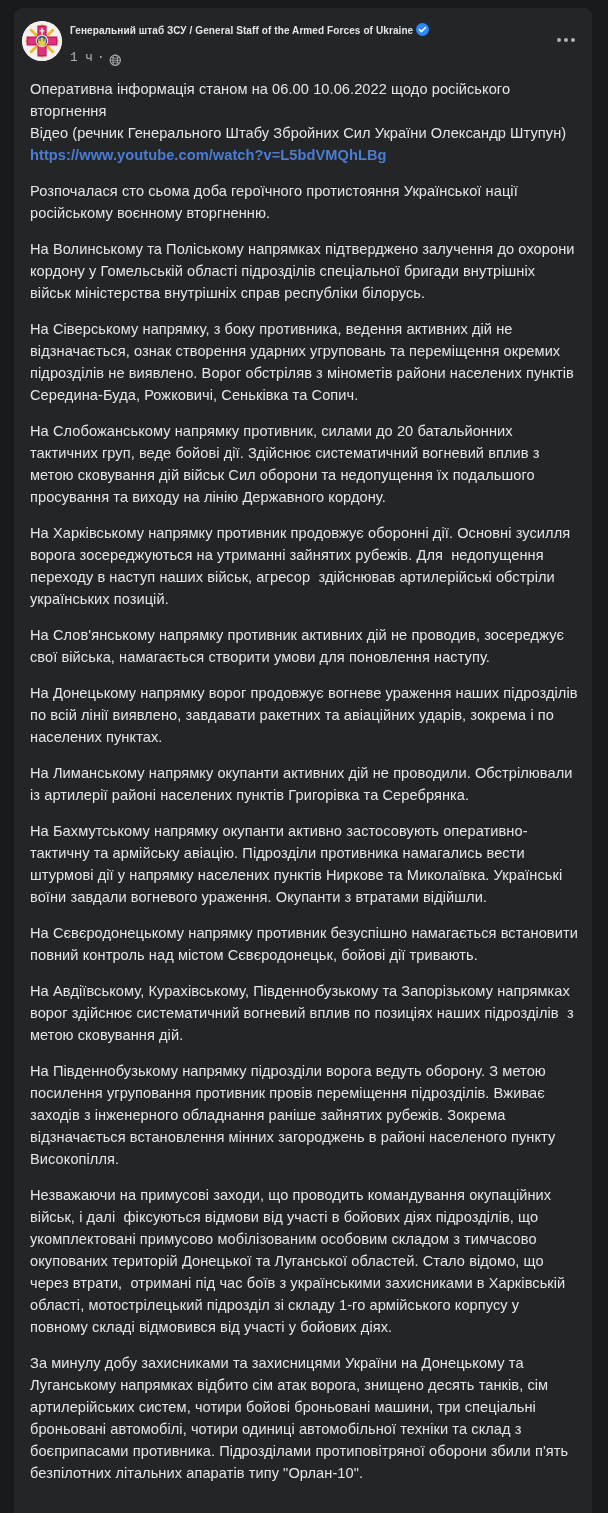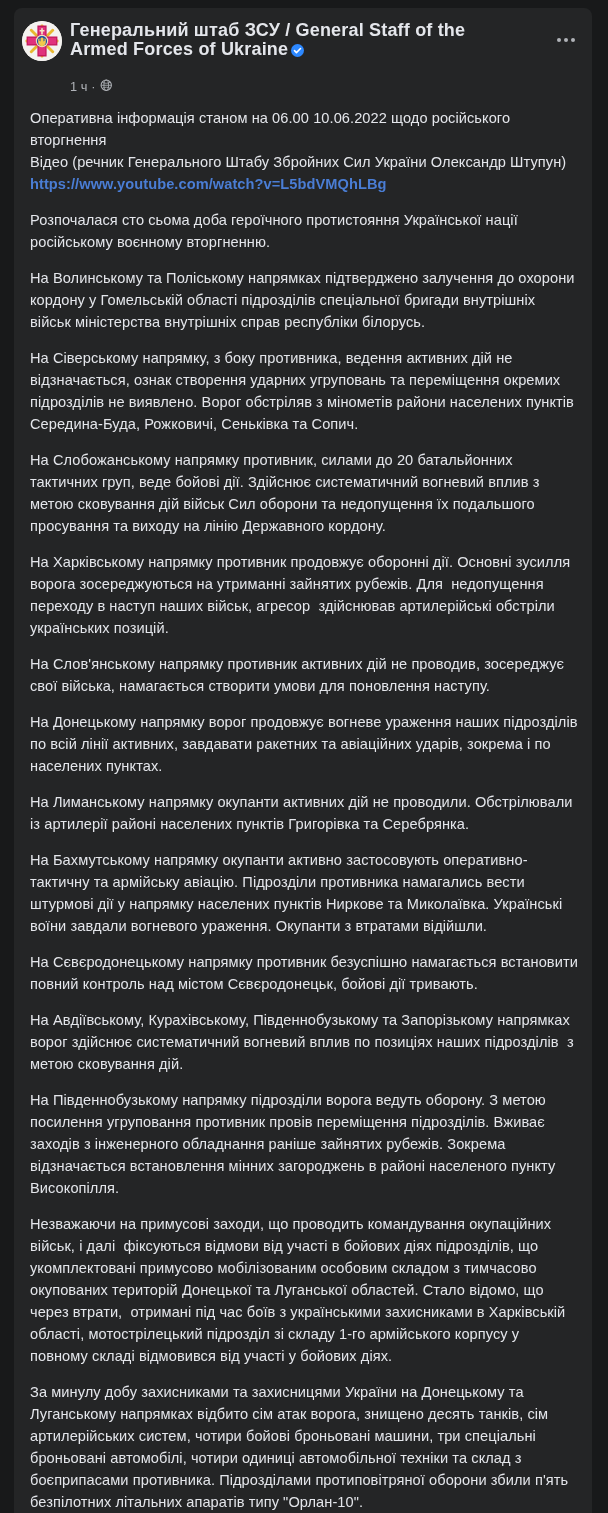--- a/index.html
+++ b/index.html
@@ -43,42 +43,43 @@
   }
   .avatar svg { display: block; width: 40px; height: 40px; }
   .header-text {
     margin-left: 8px;
     padding-top: 1px;
     flex: 1 1 auto;
     min-width: 0;
     max-width: 455px;
   }
   .page-name-row {
-    font-size: 18px;
+    font-size: 10px;
     font-weight: bold;
     color: #e4e6eb;
     line-height: 19px;
     letter-spacing: 0.01em;
   }
   .page-name {
     display: inline;
   }
   .verified-badge {
     display: inline-block;
     vertical-align: -2px;
     margin-left: 3px;
   }
   .verified-badge svg { display: block; }
   .meta-row {
     display: flex;
-    align-items: flex-start;
-    margin-top: 20px;
+    align-items: flex-end;
+    margin-top: 10px;
     font-size: 12.8px;
     color: #b0b3b8;
     line-height: 16px;
+    font-family: Liberation Mono, monospace;
   }
   .meta-dot {
     margin: 0 4px;
     color: #b0b3b8;
     font-size: 12.8px;
   }
   .globe-icon { display: inline-flex; vertical-align: middle; }
   .globe-icon svg { display: block; }
   .more-button {
     position: absolute;
@@ -192,21 +193,21 @@
     <div class="para tight">Оперативна інформація станом на 06.00 10.06.2022 щодо російського вторгнення
 Відео (речник Генерального Штабу Збройних Сил України Олександр Штупун)</div>
     <div class="para"><a class="link" href="#">https://www.youtube.com/watch?v=L5bdVMQhLBg</a></div>
 
     <div class="para">Розпочалася сто сьома доба героїчного протистояння Української нації російському воєнному вторгненню.</div>
     <div class="para">На Волинському та Поліському напрямках підтверджено залучення до охорони кордону у Гомельській області підрозділів спеціальної бригади внутрішніх військ міністерства внутрішніх справ республіки білорусь.</div>
     <div class="para">На Сіверському напрямку, з боку противника, ведення активних дій не відзначається, ознак створення ударних угруповань та переміщення окремих підрозділів не виявлено. Ворог обстріляв з мінометів райони населених пунктів Середина-Буда, Рожковичі, Сеньківка та Сопич.</div>
     <div class="para">На Слобожанському напрямку противник, силами до 20 батальйонних тактичних груп, веде бойові дії. Здійснює систематичний вогневий вплив з метою сковування дій військ Сил оборони та недопущення їх подальшого просування та виходу на лінію Державного кордону.</div>
     <div class="para">На Харківському напрямку противник продовжує оборонні дії. Основні зусилля ворога зосереджуються на утриманні зайнятих рубежів. Для  недопущення переходу в наступ наших військ, агресор  здійснював артилерійські обстріли українських позицій.</div>
     <div class="para">На Слов'янському напрямку противник активних дій не проводив, зосереджує свої війська, намагається створити умови для поновлення наступу.</div>
-    <div class="para">На Донецькому напрямку ворог продовжує вогневе ураження наших підрозділів по всій лінії активних, завдавати ракетних та авіаційних ударів, зокрема і по населених пунктах.</div>
+    <div class="para">На Донецькому напрямку ворог продовжує вогневе ураження наших підрозділів по всій лінії виявлено, завдавати ракетних та авіаційних ударів, зокрема і по населених пунктах.</div>
     <div class="para">На Лиманському напрямку окупанти активних дій не проводили. Обстрілювали із артилерії районі населених пунктів Григорівка та Серебрянка.</div>
     <div class="para">На Бахмутському напрямку окупанти активно застосовують оперативно-тактичну та армійську авіацію. Підрозділи противника намагались вести штурмові дії у напрямку населених пунктів Ниркове та Миколаївка. Українські воїни завдали вогневого ураження. Окупанти з втратами відійшли.</div>
     <div class="para">На Сєвєродонецькому напрямку противник безуспішно намагається встановити повний контроль над містом Сєвєродонецьк, бойові дії тривають.</div>
     <div class="para">На Авдіївському, Курахівському, Південнобузькому та Запорізькому напрямках ворог здійснює систематичний вогневий вплив по позиціях наших підрозділів  з метою сковування дій.</div>
     <div class="para">На Південнобузькому напрямку підрозділи ворога ведуть оборону. З метою посилення угруповання противник провів переміщення підрозділів. Вживає заходів з інженерного обладнання раніше зайнятих рубежів. Зокрема відзначається встановлення мінних загороджень в районі населеного пункту Високопілля.</div>
     <div class="para">Незважаючи на примусові заходи, що проводить командування окупаційних військ, і далі  фіксуються відмови від участі в бойових діях підрозділів, що укомплектовані примусово мобілізованим особовим складом з тимчасово окупованих територій Донецької та Луганської областей. Стало відомо, що через втрати,  отримані під час боїв з українськими захисниками в Харківській області, мотострілецький підрозділ зі складу 1-го армійського корпусу у повному складі відмовився від участі у бойових діях.</div>
     <div class="para">За минулу добу захисниками та захисницями України на Донецькому та Луганському напрямках відбито сім атак ворога, знищено десять танків, сім артилерійських систем, чотири бойові броньовані машини, три спеціальні броньовані автомобілі, чотири одиниці автомобільної техніки та склад з боєприпасами противника. Підрозділами протиповітряної оборони збили п'ять безпілотних літальних апаратів типу "Орлан-10".</div>
 
   </div>
 

